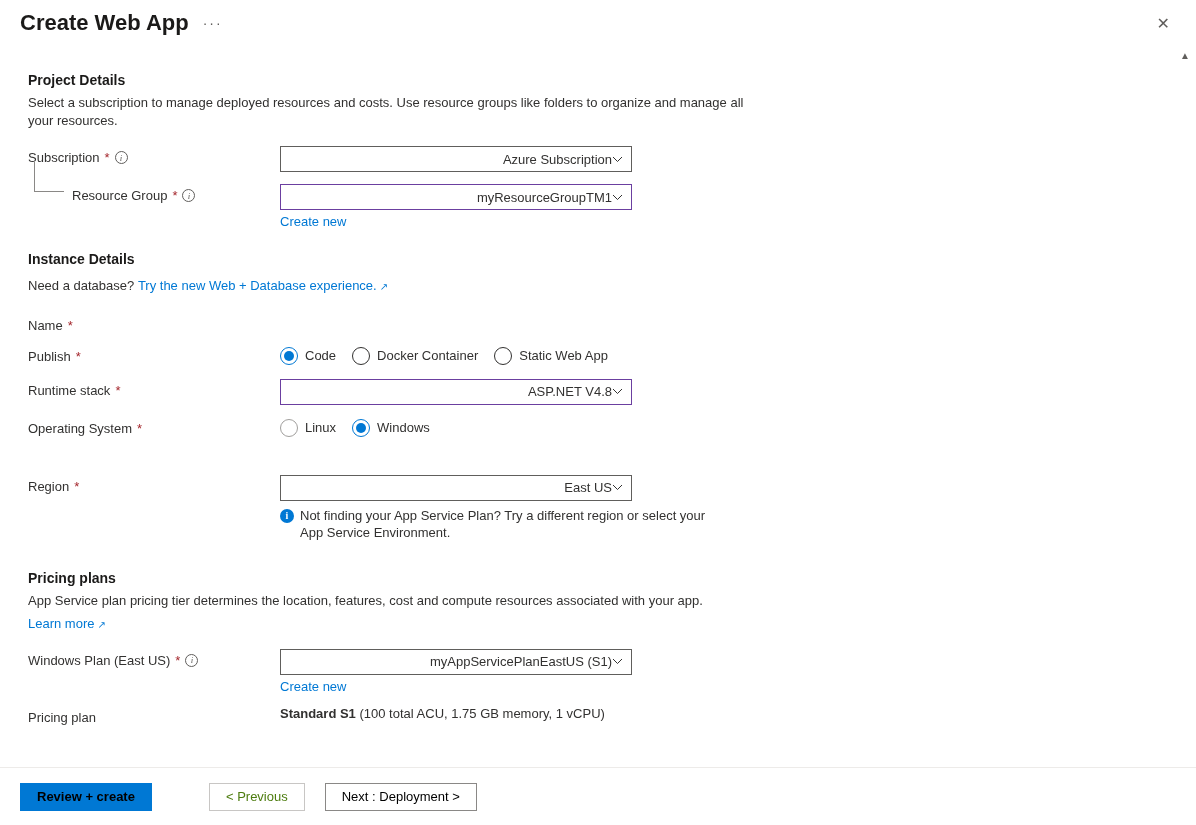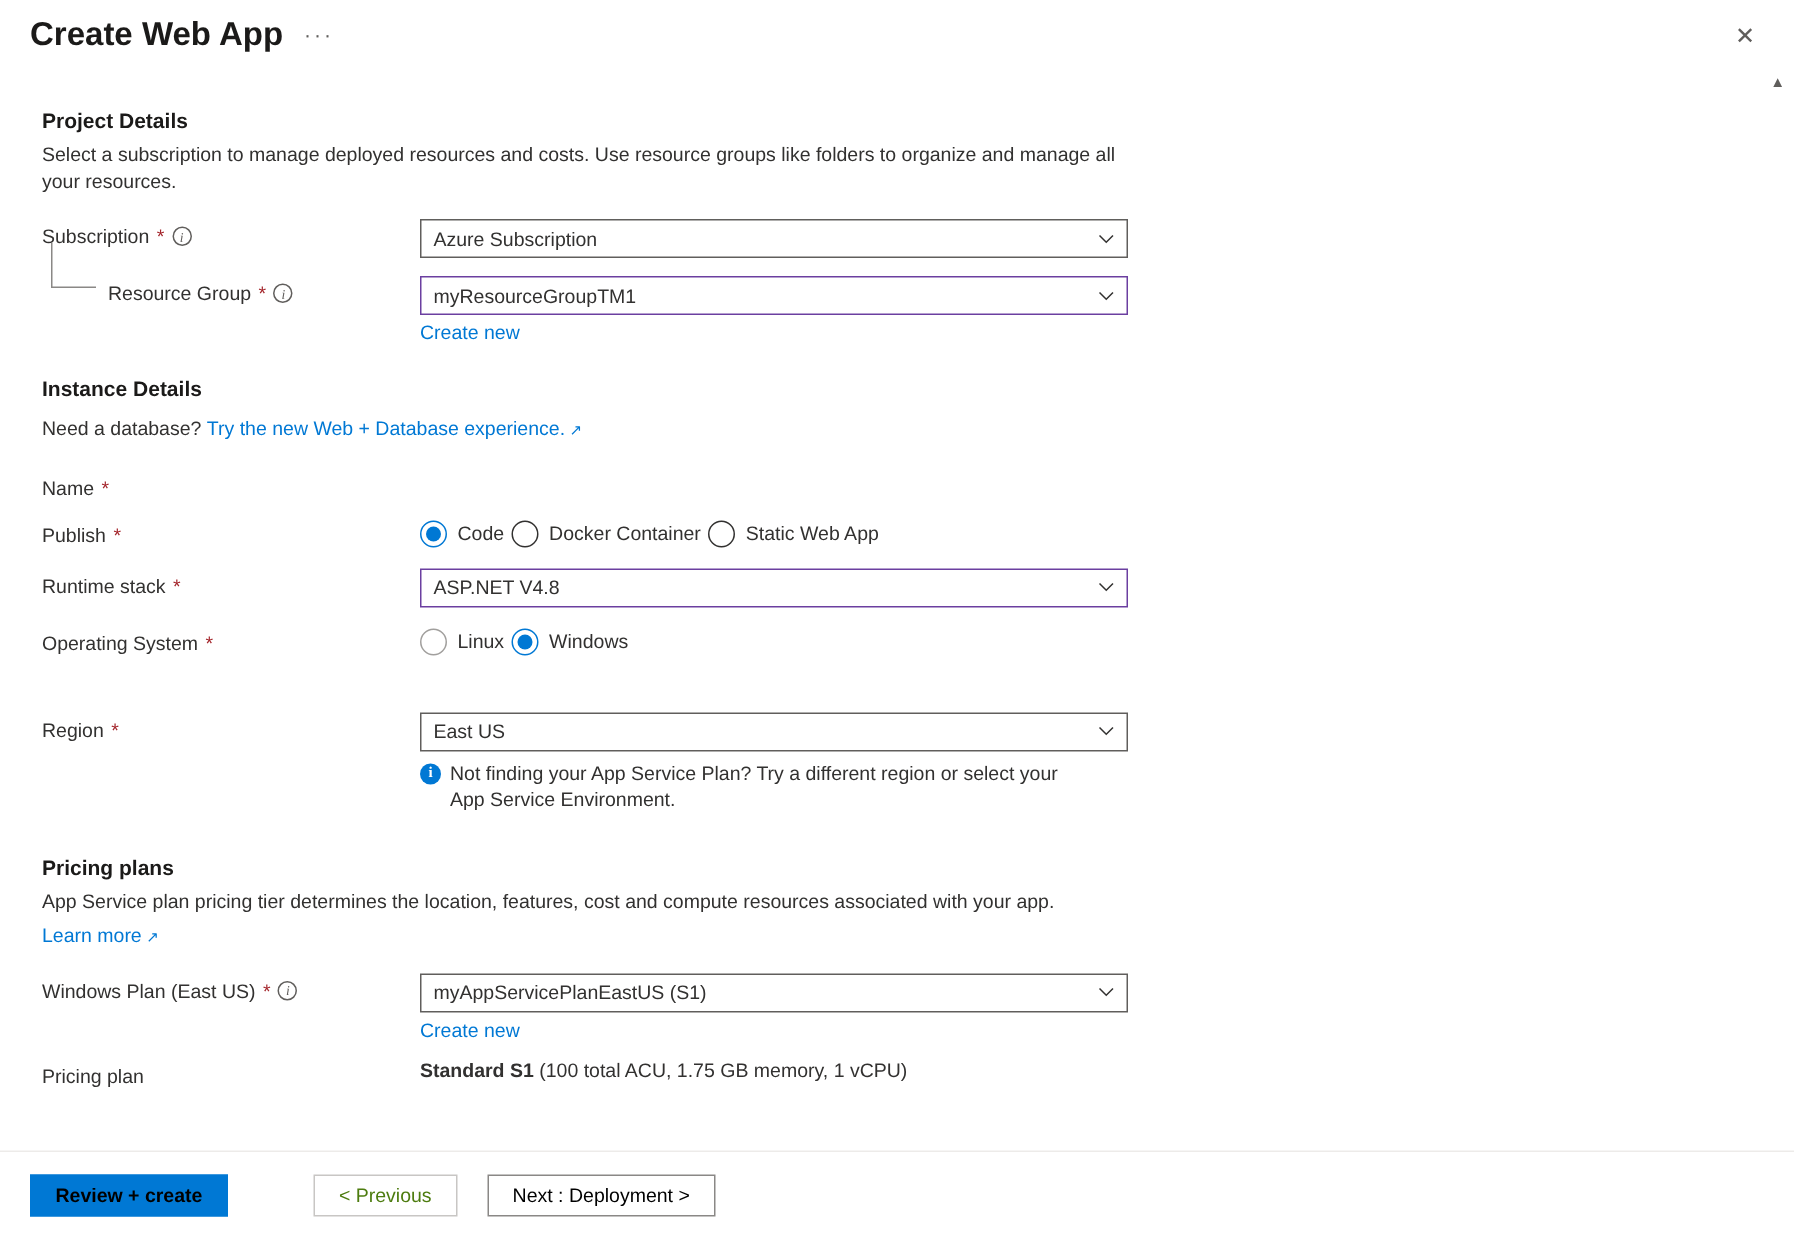--- a/index.html
+++ b/index.html
@@ -110,29 +110,29 @@
   align-items: center;
   justify-content: center;
   font-size: 9px;
   color: #605e5c;
   font-family: Georgia, serif;
   font-style: italic;
   cursor: pointer;
 }
 .input-col { flex: 0 0 442px; }
 .dropdown, .textbox {
-  width: 472px;
+  width: 352px;
   height: 26px;
   border: 1px solid #605e5c;
   background: #fff;
   padding: 0 8px;
   font-size: 13px;
   display: flex;
   align-items: center;
-  justify-content: space-between;
+  justify-content: flex-end;
   cursor: pointer;
   font-family: inherit;
 }
 .dropdown.purple, .textbox.purple { border-color: #6b3fa0; }
 .textbox { cursor: text; }
 .textbox input {
   border: none;
   outline: none;
   width: 100%;
   font-size: 13px;
@@ -178,21 +178,21 @@
   justify-content: center;
   font-size: 10px;
   font-weight: bold;
   font-family: Georgia, serif;
   flex-shrink: 0;
   margin-top: 2px;
 }
 .radio-group {
   display: flex;
   align-items: center;
-  gap: 5px;
+  gap: 16px;
   padding-top: 2px;
 }
 .radio-opt {
   display: flex;
   align-items: center;
   gap: 7px;
   cursor: pointer;
 }
 .radio {
   width: 18px;

